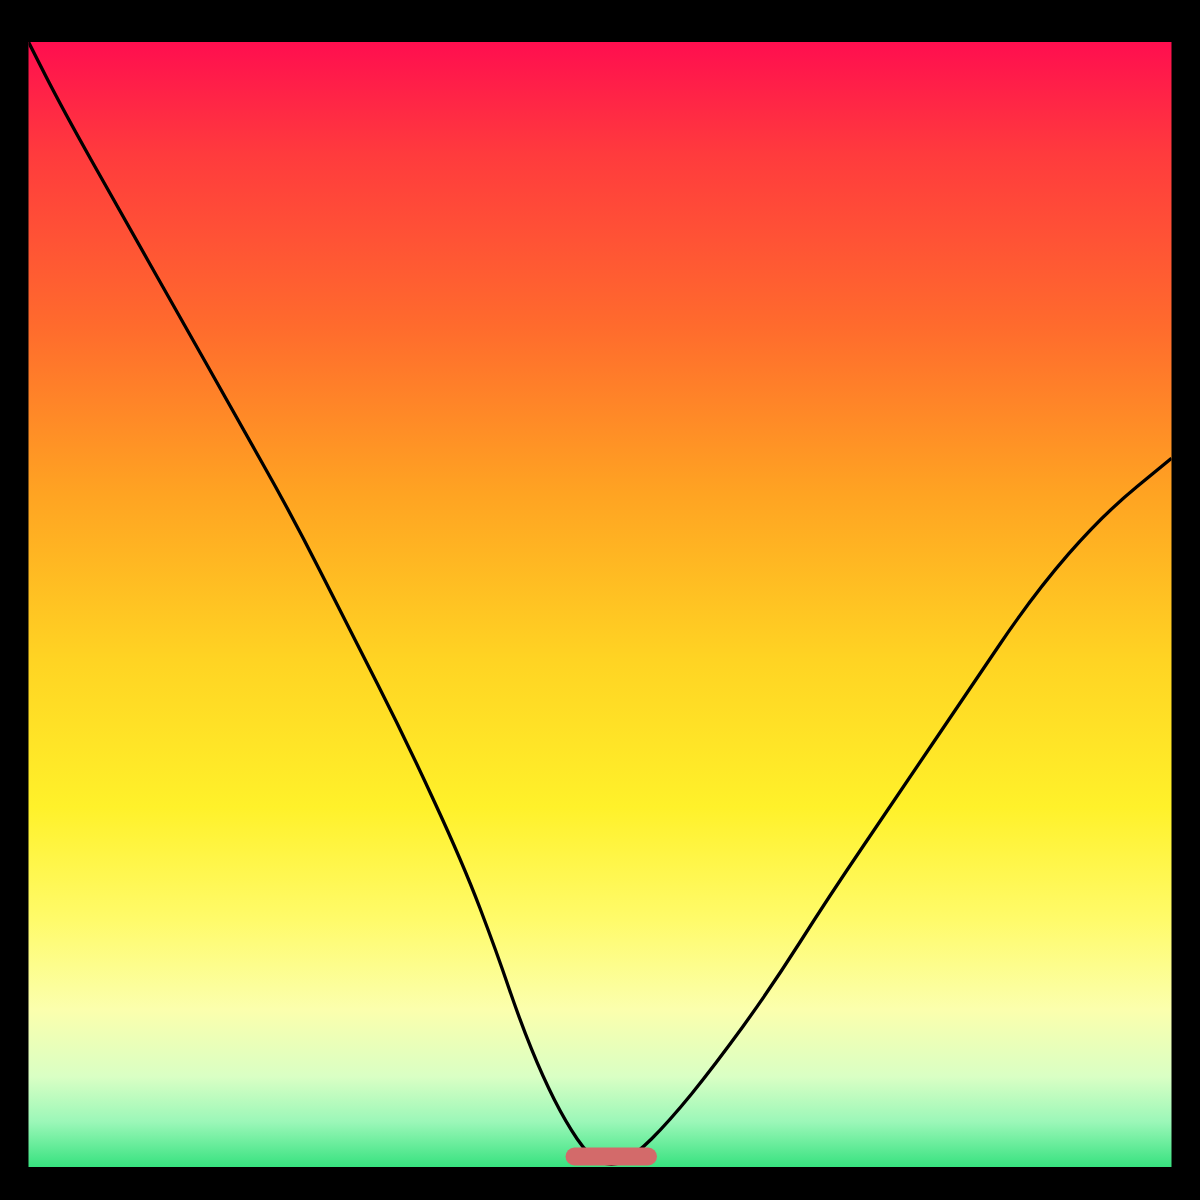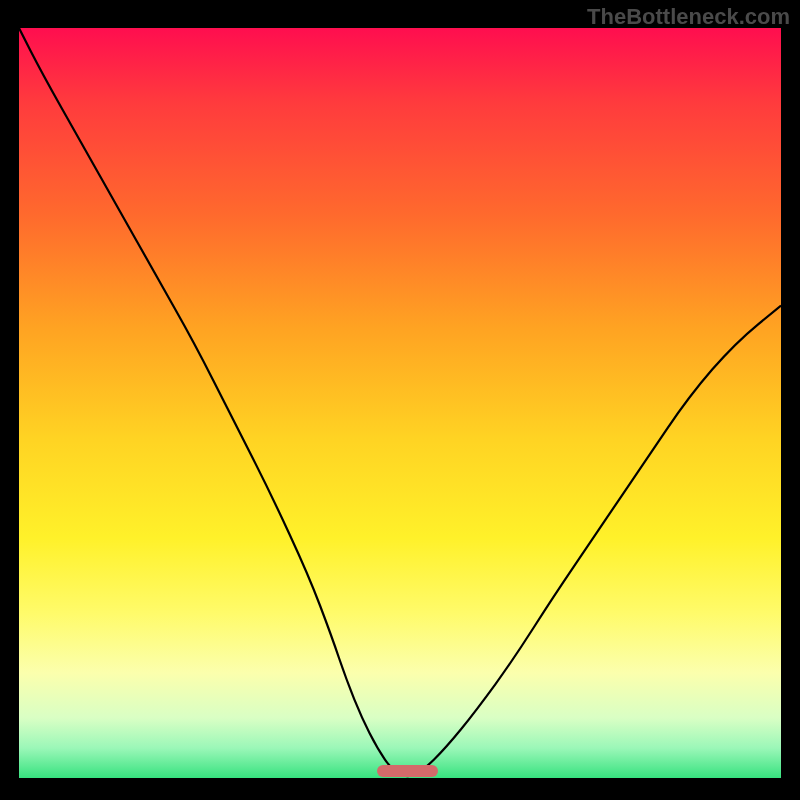--- a/index.html
+++ b/index.html
@@ -55,21 +55,20 @@
     position: absolute;
     height: 12px;
     border-radius: 6px;
     background: #d36a6a;
   }
 </style>
 </head>
 <body>
 
 <div class="frame">
-  <div class="attribution">TheBottleneck.com</div>
 
   <div class="plot-area">
     <svg class="curve" viewBox="0 0 762 750" preserveAspectRatio="none">
       <path d="M 0.0 0.0 Q 0.0 0.0 11.4 22.5 Q 22.9 45.0 41.9 78.8 Q 61.0 112.5 80.0 146.3 Q 99.1 180.0 118.1 213.7 Q 137.2 247.5 156.2 281.3 Q 175.3 315.0 194.3 352.5 Q 213.4 390.0 232.4 427.5 Q 251.5 465.0 270.5 506.3 Q 289.6 547.5 301.0 577.5 Q 312.4 607.5 320.0 630.0 Q 327.7 652.5 335.3 671.3 Q 342.9 690.0 350.5 705.0 Q 358.1 720.0 365.8 731.3 Q 373.4 742.5 381.0 746.3 Q 388.6 750.0 396.2 746.3 Q 403.9 742.5 415.3 731.3 Q 426.7 720.0 442.0 701.3 Q 457.2 682.5 476.3 656.3 Q 495.3 630.0 514.4 600.0 Q 533.4 570.0 556.3 536.3 Q 579.1 502.5 602.0 468.8 Q 624.8 435.0 647.7 401.3 Q 670.6 367.5 693.4 341.3 Q 716.3 315.0 739.1 296.3 T 762.0 277.5" fill="none" stroke="#000" stroke-width="2.2"></path>
     </svg>
     <div class="min-marker" style="left: 358.14px; width: 60.96px; bottom: 1px;"></div>
   </div>
 </div>
 
 </body></html>

